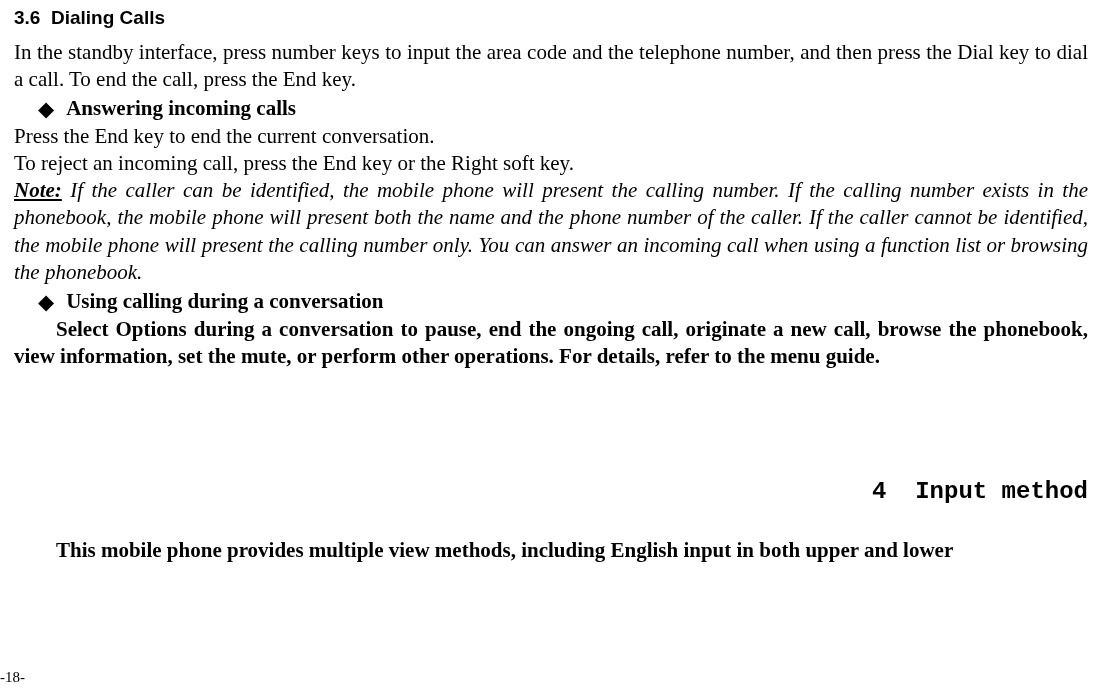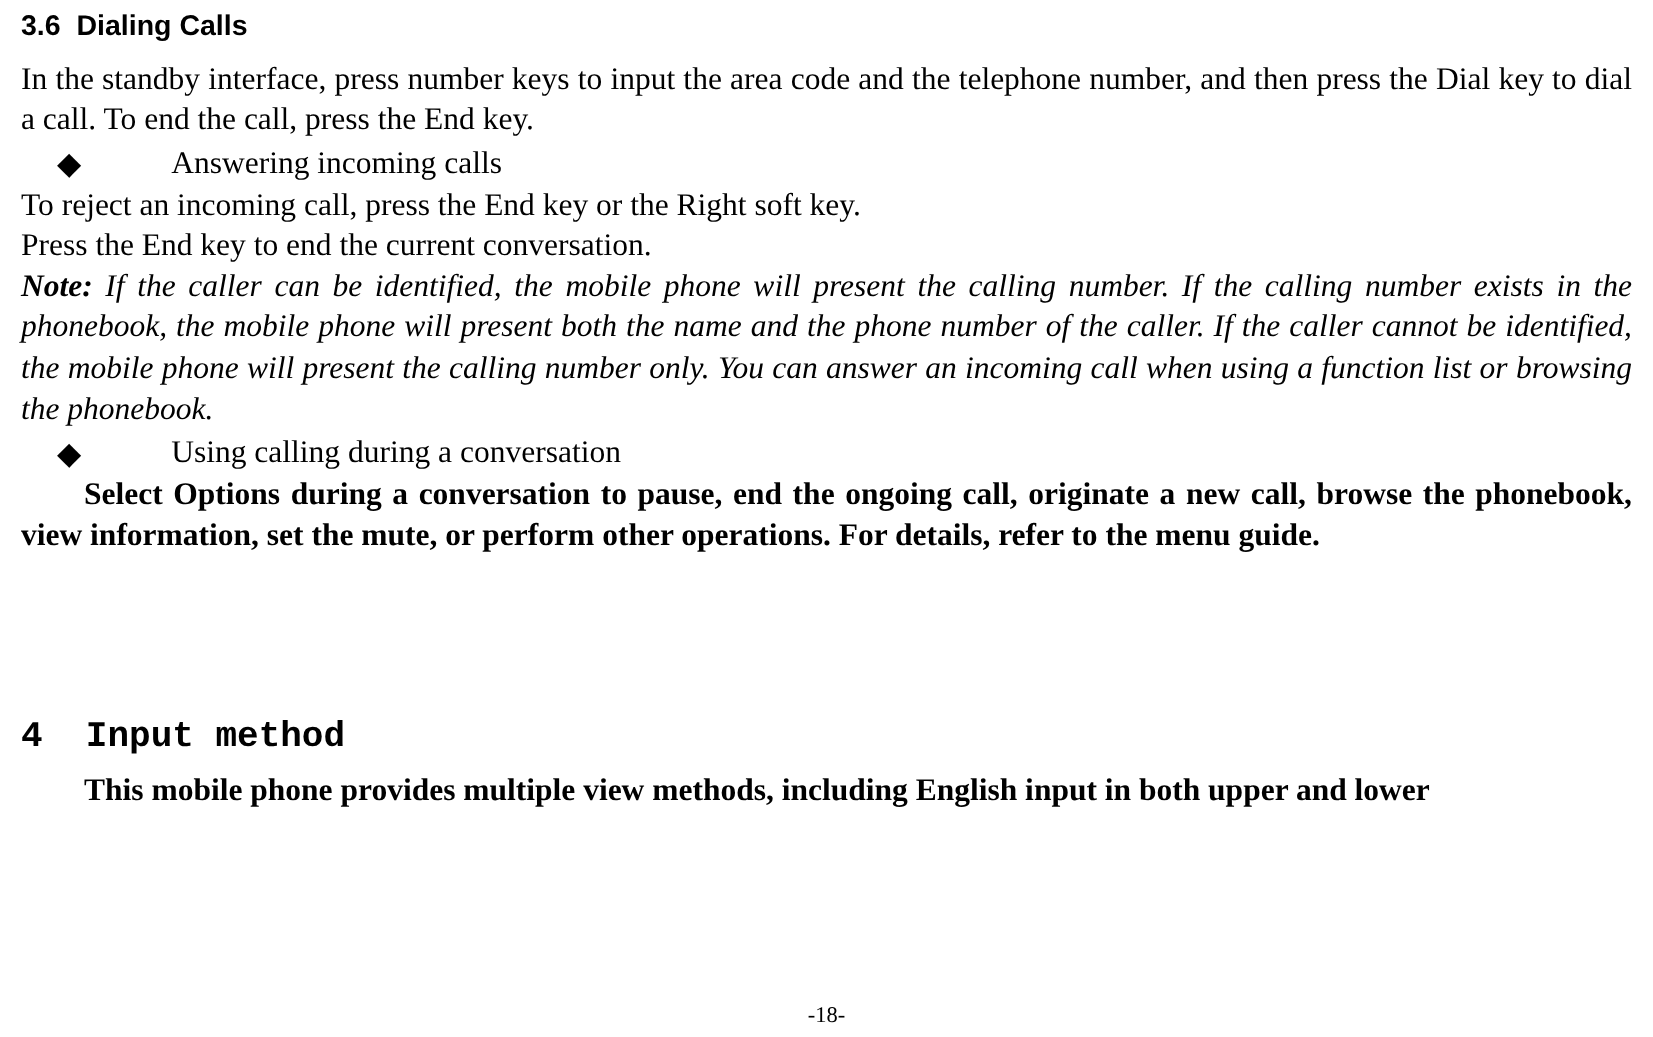--- a/index.html
+++ b/index.html
@@ -35,79 +35,78 @@
     margin: 2px 0 0 24px;
   }
   .diamond {
     font-size: 21px;
     line-height: 1.3;
     margin-right: 12px;
     display: inline-block;
     transform: translateY(1px);
   }
   .bullet-text {
-    font-weight: normal;
-    margin-left: 48px;
+    font-weight: bold;
   }
   .plain-line {
     margin: 0;
   }
   .note-line {
     font-style: italic;
     text-align: justify;
     margin: 0;
   }
   .note-label {
     font-weight: bold;
     font-style: italic;
+    text-decoration: underline;
   }
   .indent-para {
     text-align: justify;
     margin: 0;
   }
   .indent-first {
     text-indent: 42px;
     font-weight: bold;
   }
   .chapter {
     font-family: "Courier New", monospace;
     font-weight: bold;
     font-size: 24px;
-    text-align: left;
+    text-align: right;
     margin-top: 106px;
-    margin-bottom: 6px;
+    margin-bottom: 30px;
   }
   .footer {
     position: absolute;
     bottom: 4px;
     left: 0;
     width: 100%;
-    text-align: center;
     font-size: 15px;
     font-family: "Times New Roman", serif;
   }
 </style>
 </head>
 <body>
 
 <div class="page">
 
   <div class="section-heading">
     <span>3.6</span>&nbsp;
     <span>Dialing Calls</span>
   </div>
 
   <p class="body-para">In the standby interface, press number keys to input the area code and the telephone number, and then press the Dial key to dial a call. To end the call, press the End key.</p>
 
   <div class="bullet-row">
     <span class="diamond">◆</span>
     <span class="bullet-text">Answering incoming calls</span>
   </div>
+  <p class="plain-line">Press the End key to end the current conversation.</p>
   <p class="plain-line">To reject an incoming call, press the End key or the Right soft key.</p>
-  <p class="plain-line">Press the End key to end the current conversation.</p>
 
   <p class="note-line">
     <span class="note-label">Note:</span><span> If the caller can be identified, the mobile phone will present the calling number. If the calling number exists in the phonebook, the mobile phone will present both the name and the phone number of the caller. If the caller cannot be identified, the mobile phone will present the calling number only. You can answer an incoming call when using a function list or browsing the phonebook.</span>
   </p>
 
   <div class="bullet-row">
     <span class="diamond">◆</span>
     <span class="bullet-text">Using calling during a conversation</span>
   </div>
   <p class="indent-para indent-first">Select Options during a conversation to pause, end the ongoing call, originate a new call, browse the phonebook, view information, set the mute, or perform other operations. For details, refer to the menu guide.</p>

